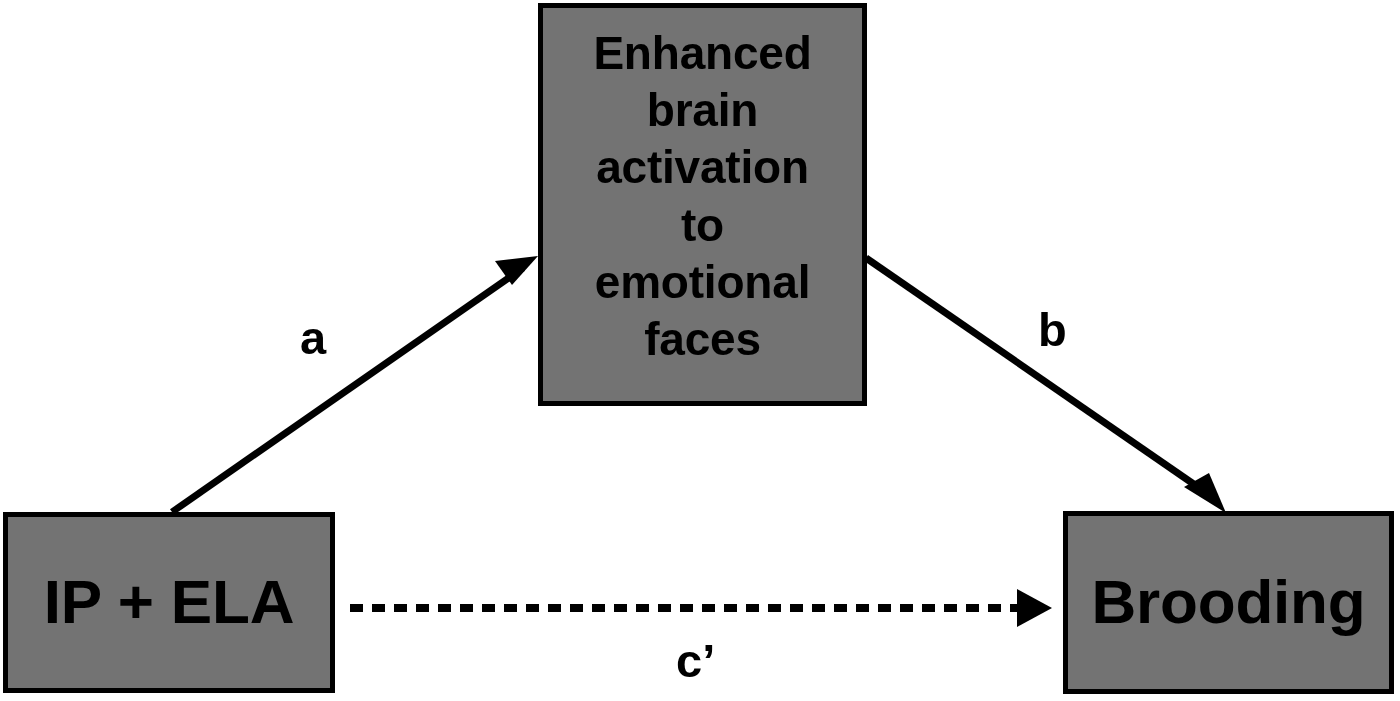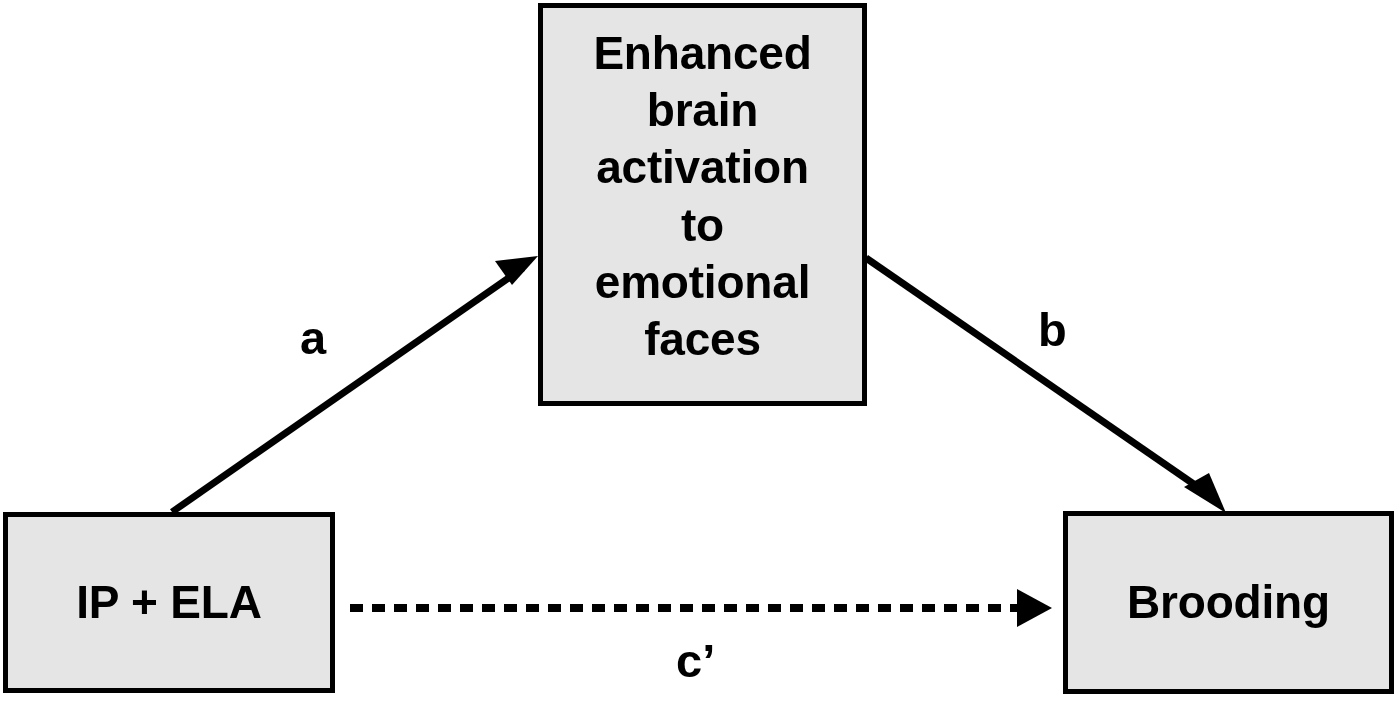--- a/index.html
+++ b/index.html
@@ -22,21 +22,21 @@
     position: absolute;
     top: 0;
     left: 0;
     width: 1400px;
     height: 701px;
     display: block;
   }
   .node-box {
     position: absolute;
     box-sizing: border-box;
-    background: #e5e5e5;
+    background: #737373;
     border: 5px solid #000000;
     display: flex;
     align-items: center;
     justify-content: center;
     text-align: center;
   }
   .node-label {
     font-family: "Liberation Sans", sans-serif;
     font-weight: bold;
     color: #000000;
@@ -58,21 +58,21 @@
   }
   #node-outcome {
     left: 1063px;
     top: 511px;
     width: 331px;
     height: 183px;
     text-align: right;
   }
   #node-predictor .node-label,
   #node-outcome .node-label {
-    font-size: 46px;
+    font-size: 62px;
   }
   #node-mediator .node-label {
     font-size: 46px;
     padding-bottom: 16px;
   }
   .path-label {
     position: absolute;
     font-family: "Liberation Sans", sans-serif;
     font-weight: bold;
     font-size: 47px;

